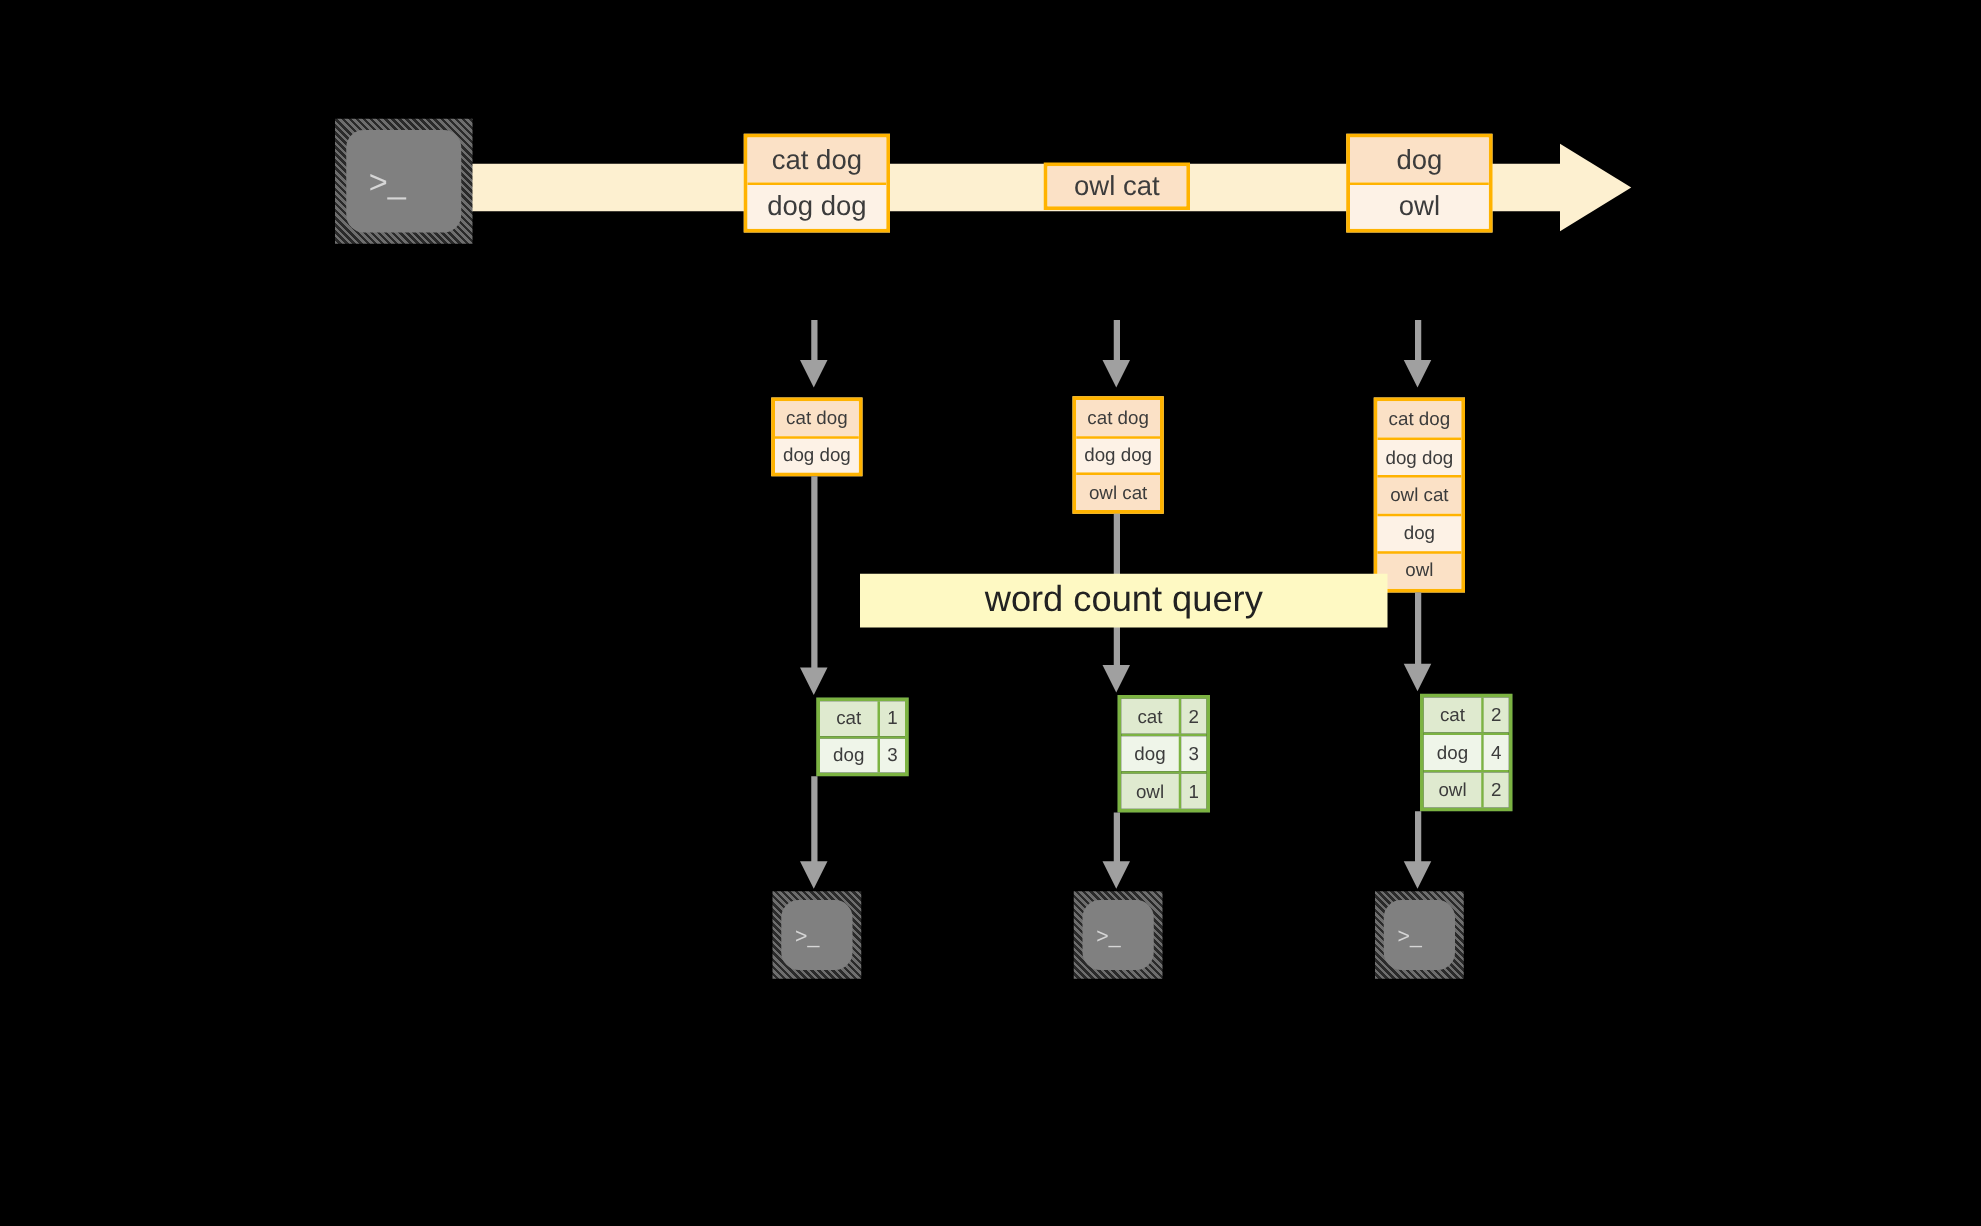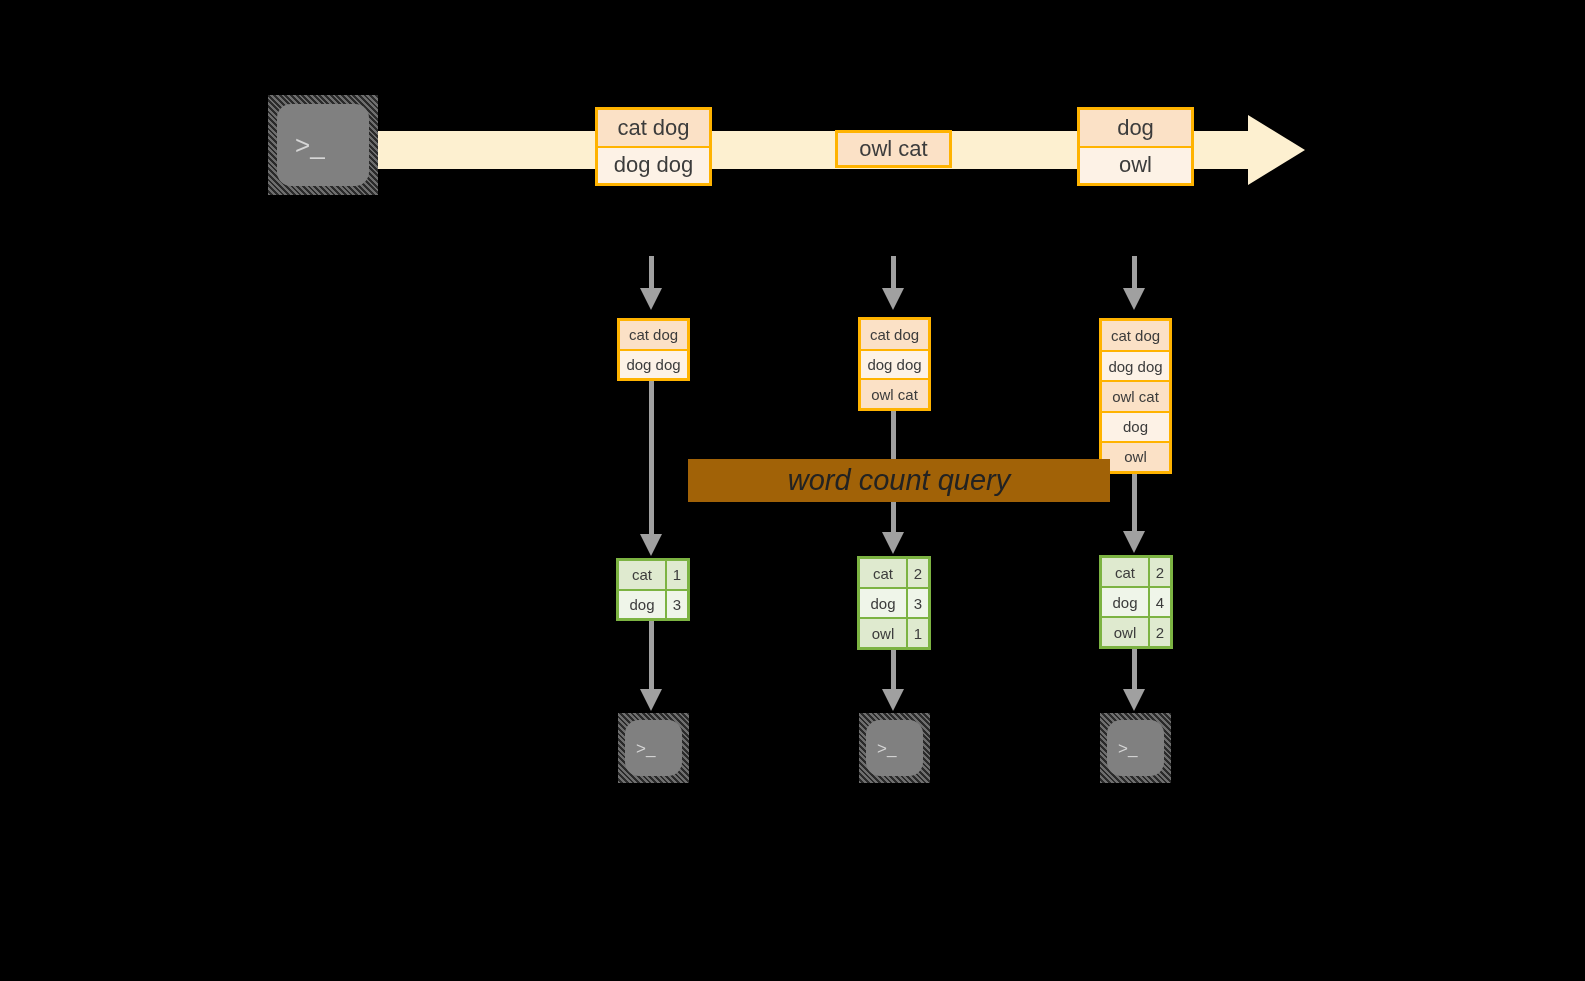--- a/index.html
+++ b/index.html
@@ -80,20 +80,21 @@
   .obox .row + .row { border-top: 2px solid #ffb300; }
 
   
   .gtable {
     position: absolute;
     box-sizing: border-box;
     border: 3px solid #7cb342;
     background: #0f172a;
     display: flex;
     flex-direction: column;
+    margin-left: 37px;
   }
   .gtable .grow {
     display: flex;
     flex: 1 1 auto;
   }
   .gtable .grow + .grow { border-top: 2px solid #7cb342; }
   .gtable .gcell {
     box-sizing: border-box;
     display: flex;
     align-items: center;
@@ -114,25 +115,24 @@
     position: absolute;
     width: 0; height: 0;
     border-left: 11px solid transparent;
     border-right: 11px solid transparent;
     border-top: 22px solid #a0a0a0;
   }
 
   
   .query-band {
     position: absolute;
-    background: #a16207;
-    display: flex;
-    align-items: center;
-    justify-content: center;
-    font-style: italic;
+    background: #fef9c3;
+    display: flex;
+    align-items: center;
+    justify-content: center;
   }
   .query-band .label {
     color: #222222;
     white-space: nowrap;
   }
 </style>
 </head>
 <body>
 
 <div id="canvas">

